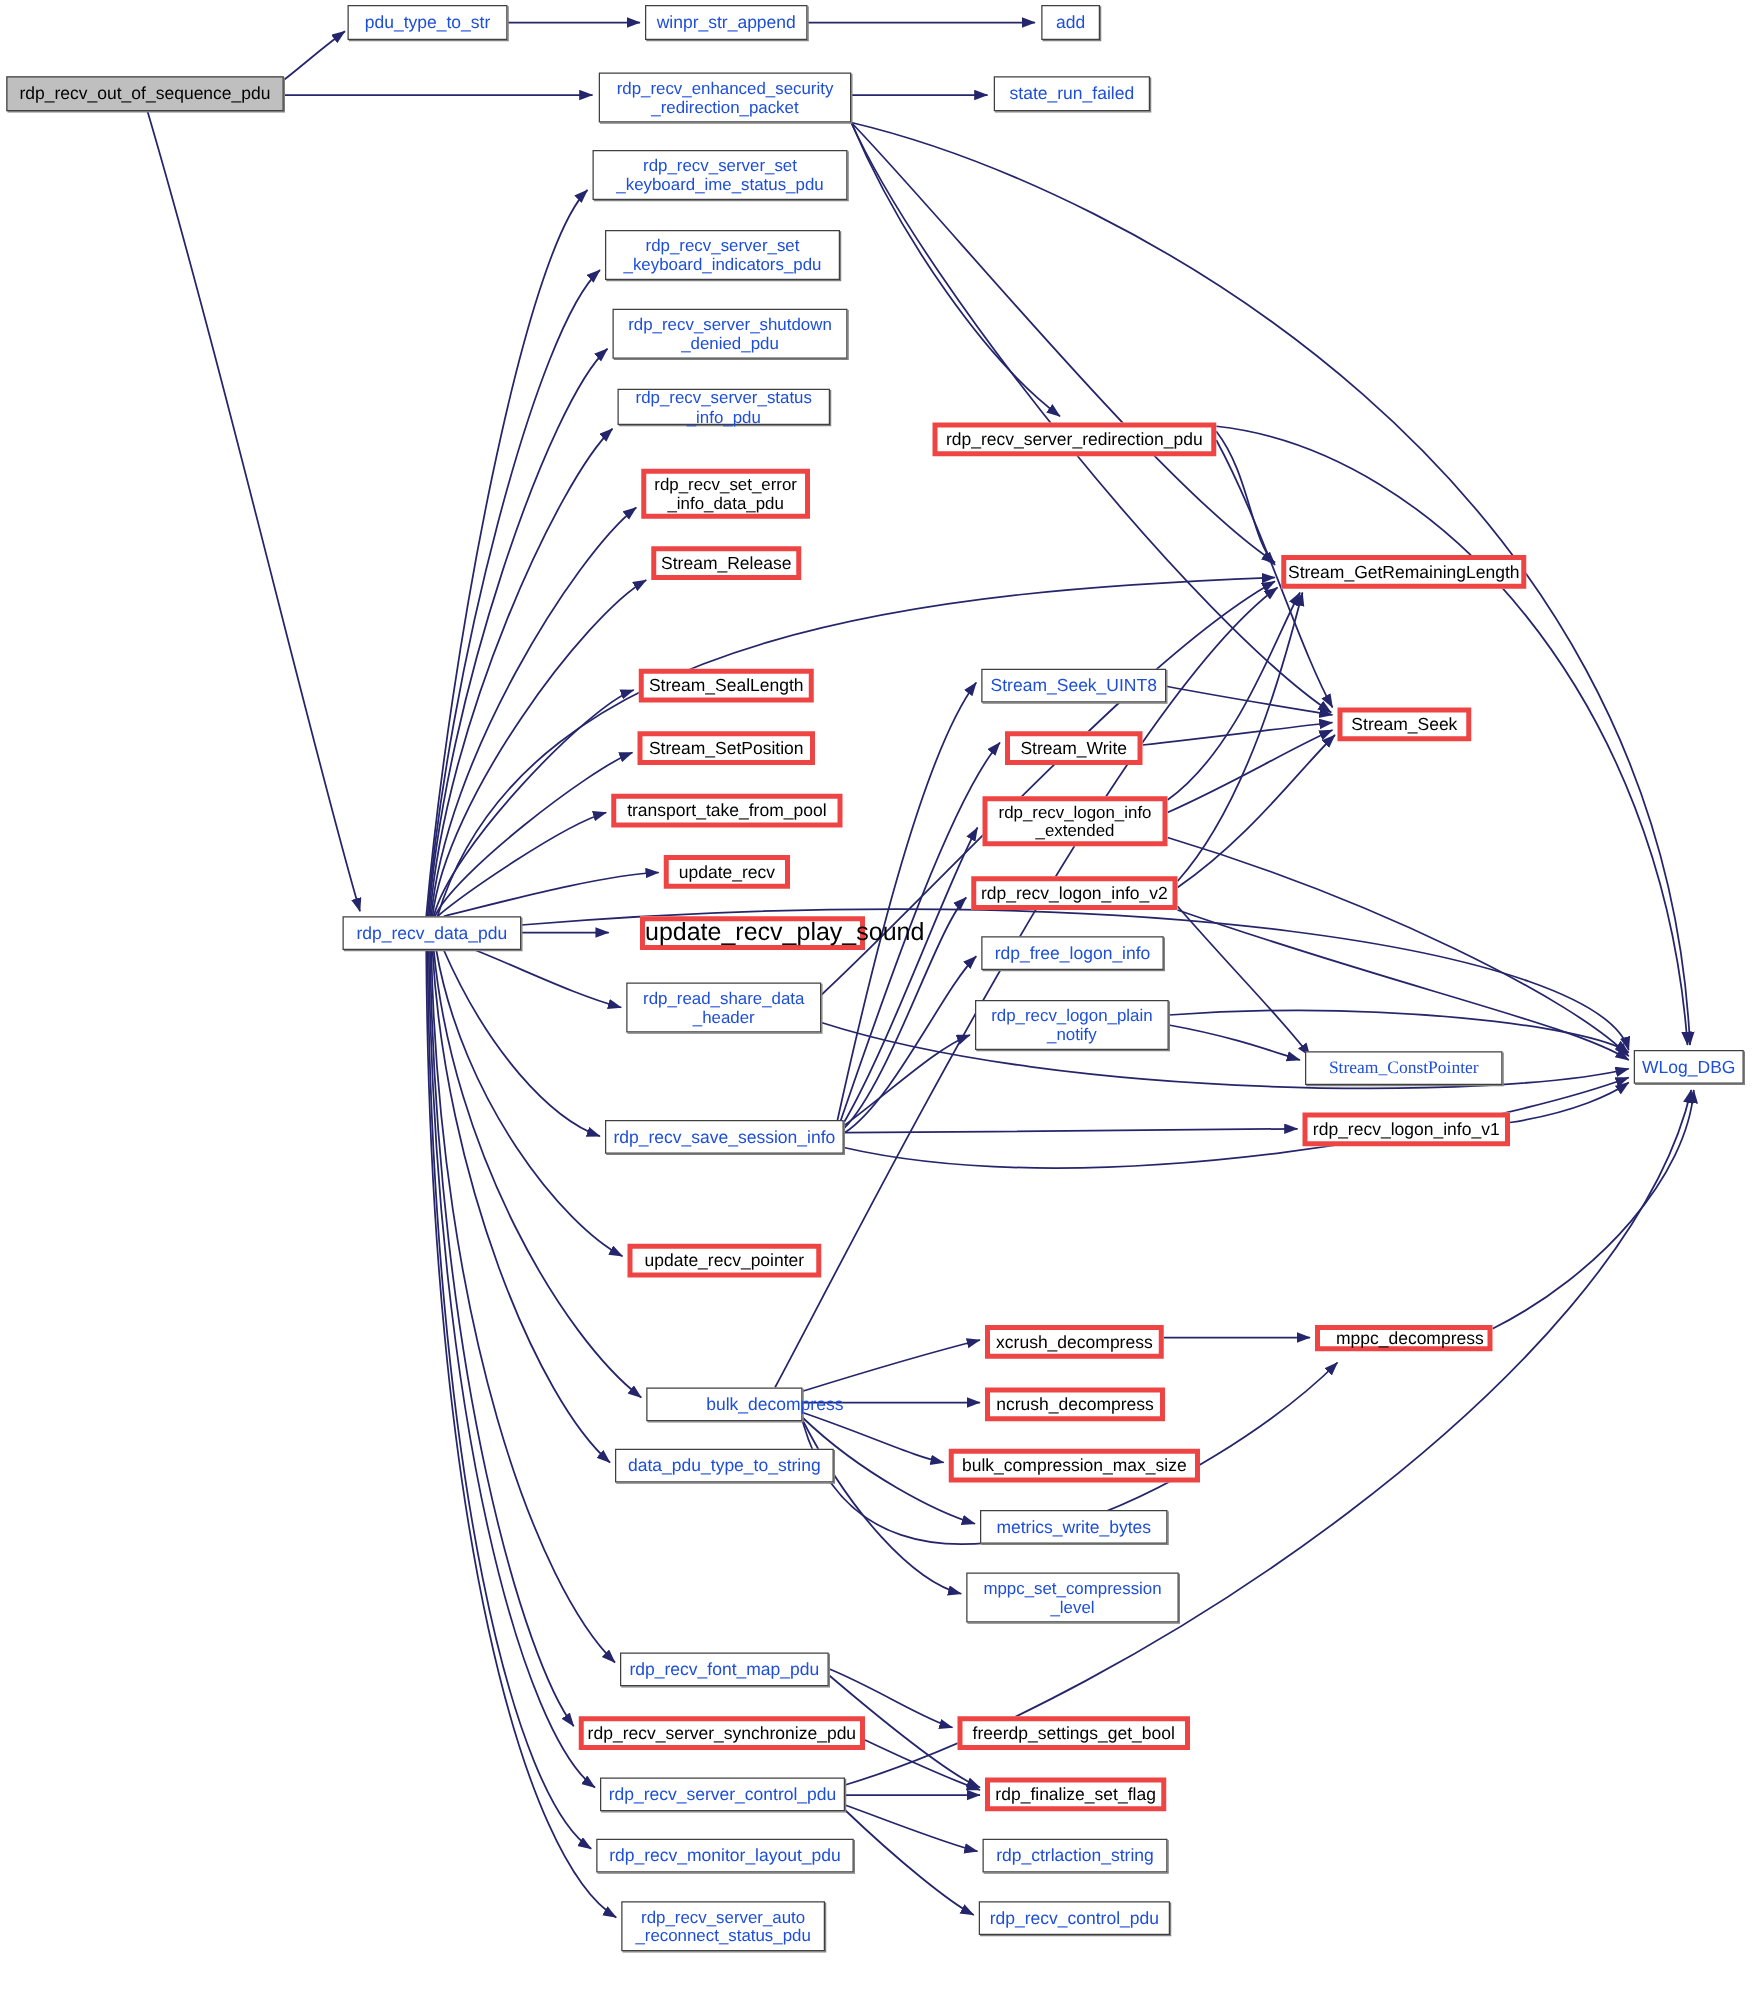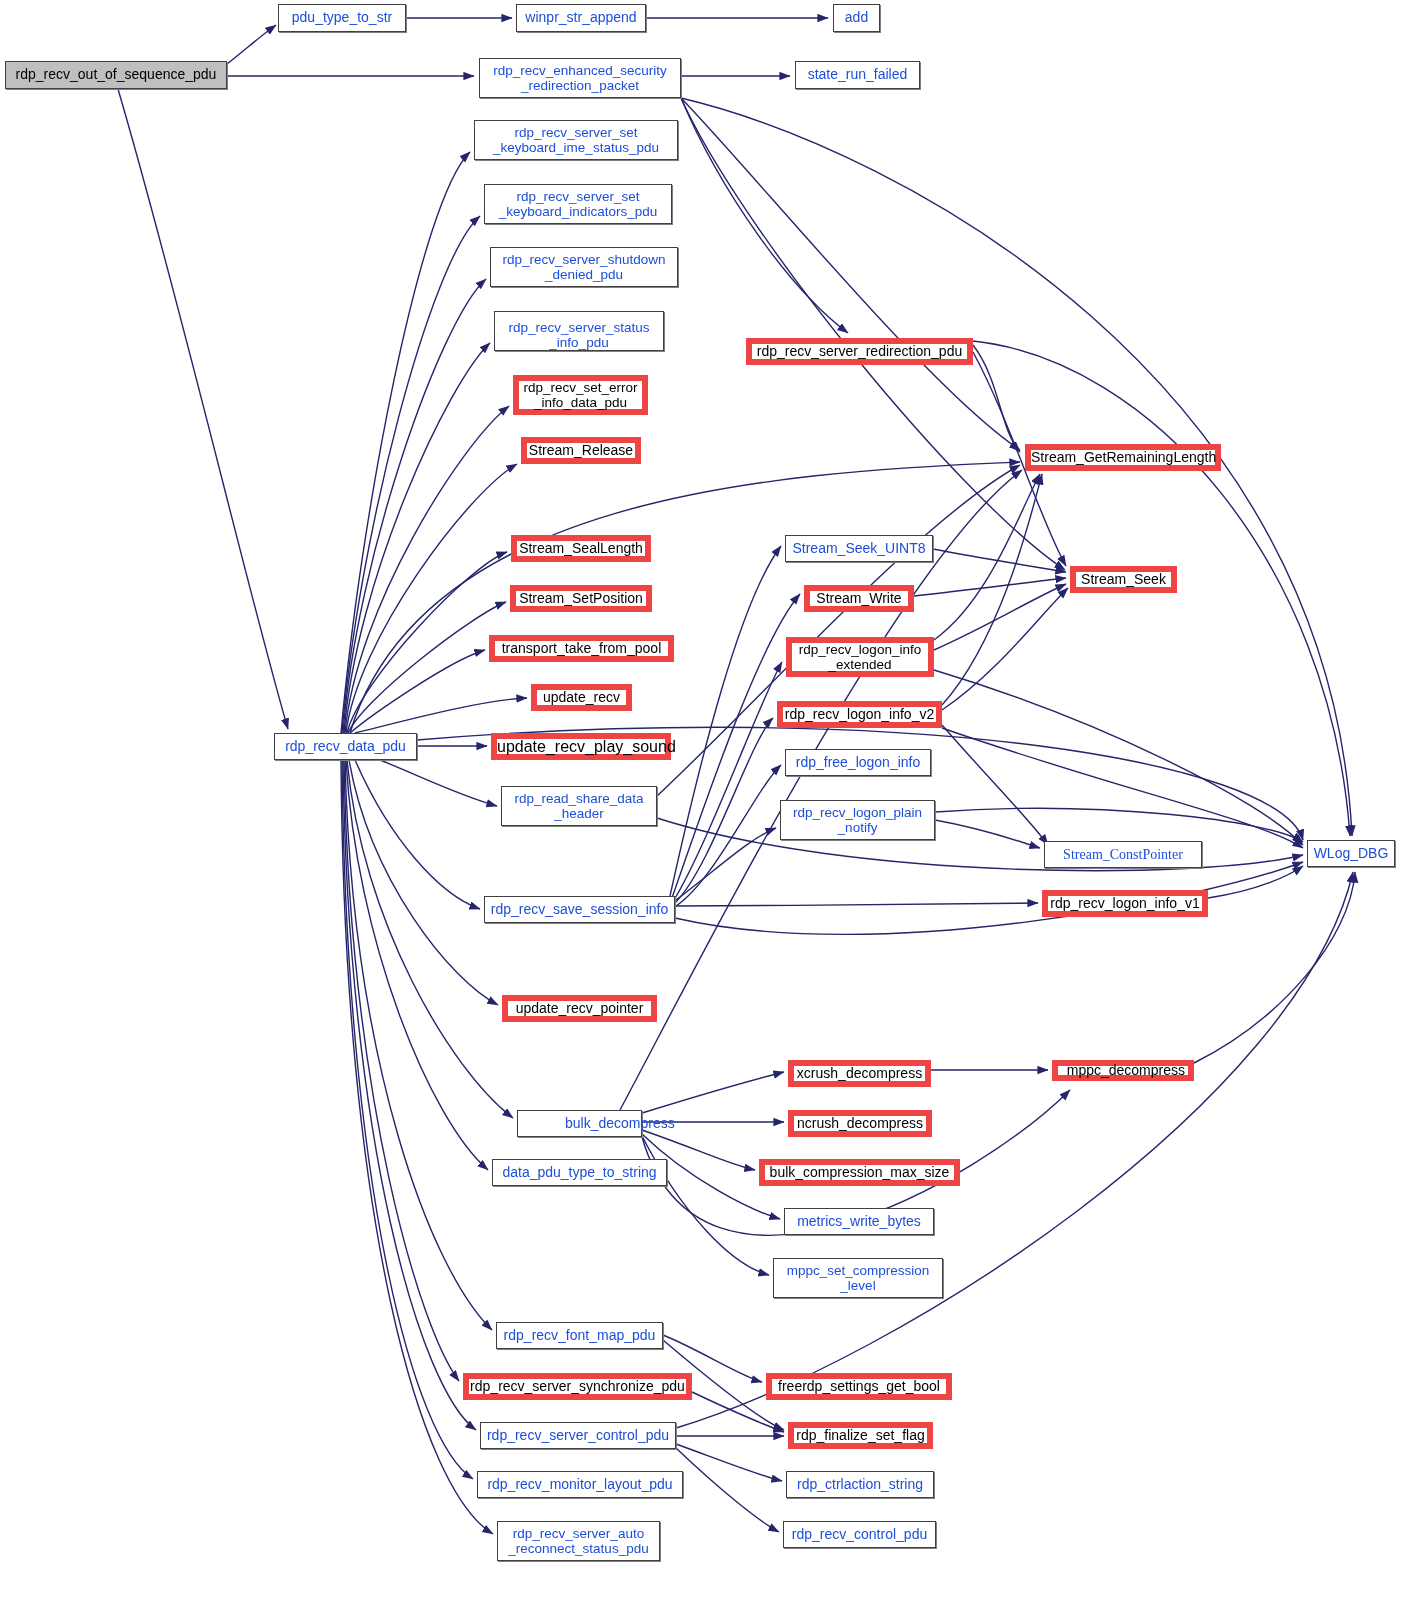--- a/index.html
+++ b/index.html
@@ -3,21 +3,21 @@
 <meta charset="utf-8">
 <style>
   html,body{margin:0;padding:0;background:#ffffff;}
   body{font-family:"Liberation Sans", sans-serif;}
   #canvas{position:relative;width:1408px;height:1609px;background:#fff;overflow:hidden;}
   svg.edges{position:absolute;left:0;top:0;width:1408px;height:1609px;}
   .node{position:absolute;box-sizing:border-box;display:flex;align-items:center;justify-content:center;
         text-align:center;line-height:1.12;background:#ffffff;}
   .node .lbl{display:block;width:100%;padding:0 3px;}
   .n-black{border:1px solid #404040;box-shadow:1px 1px 0 0 #808080;color:#1d4ed8;}
-  .n-red{border:6px solid #ef4444;color:#000;}
+  .n-red{border:4px solid #ef4444;color:#000;}
   .n-gray{border:1px solid #404040;background:#bfbfbf;box-shadow:1px 1px 0 0 #808080;color:#000;}
 </style>
 </head>
 <body>
 
 <div id="canvas">
   <svg class="edges" viewBox="0 0 1408 1609">
     <defs>
       <marker id="arrow" markerWidth="9" markerHeight="9" refX="7.6" refY="3" orient="auto" markerUnits="strokeWidth">
         <path d="M0,0 L8,3 L0,6 z" fill="#25256b"></path>
@@ -121,42 +121,42 @@
       </div>
       <div class="node n-black" style="left: 474px; top: 120px; width: 204px; height: 40px; font-size: 13.5px;">
         <span class="lbl">rdp_recv_server_set<br>_keyboard_ime_status_pdu</span>
       </div>
       <div class="node n-black" style="left: 484px; top: 184px; width: 188px; height: 40px; font-size: 13.5px;">
         <span class="lbl">rdp_recv_server_set<br>_keyboard_indicators_pdu</span>
       </div>
       <div class="node n-black" style="left: 490px; top: 247px; width: 188px; height: 40px; font-size: 13.5px;">
         <span class="lbl">rdp_recv_server_shutdown<br>_denied_pdu</span>
       </div>
-      <div class="node n-black" style="left: 494px; top: 311px; width: 170px; height: 40px; font-size: 13.5px; align-items: flex-end;">
+      <div class="node n-black" style="left: 494px; top: 311px; width: 170px; height: 29px; font-size: 13.5px;">
         <span class="lbl">rdp_recv_server_status<br>_info_pdu</span>
       </div>
       <div class="node n-red" style="left: 513px; top: 375px; width: 135px; height: 40px; font-size: 13.5px;">
         <span class="lbl">rdp_recv_set_error<br>_info_data_pdu</span>
       </div>
       <div class="node n-red" style="left: 521px; top: 437px; width: 120px; height: 27px; font-size: 14px;">
         <span class="lbl">Stream_Release</span>
       </div>
       <div class="node n-red" style="left: 511px; top: 535px; width: 140px; height: 27px; font-size: 14px;">
         <span class="lbl">Stream_SealLength</span>
       </div>
       <div class="node n-red" style="left: 510px; top: 585px; width: 142px; height: 27px; font-size: 14px;">
         <span class="lbl">Stream_SetPosition</span>
       </div>
       <div class="node n-red" style="left: 489px; top: 635px; width: 185px; height: 27px; font-size: 14px;">
         <span class="lbl">transport_take_from_pool</span>
       </div>
       <div class="node n-red" style="left: 531px; top: 684px; width: 101px; height: 27px; font-size: 14px;">
         <span class="lbl">update_recv</span>
       </div>
-      <div class="node n-red" style="left: 491px; top: 733px; width: 180px; height: 27px; font-size: 16px;">
+      <div class="node n-red" style="left: 512px; top: 733px; width: 180px; height: 27px; font-size: 20px;">
         <span class="lbl">update_recv_play_sound</span>
       </div>
       <div class="node n-black" style="left: 501px; top: 786px; width: 156px; height: 40px; font-size: 13.5px;">
         <span class="lbl">rdp_read_share_data<br>_header</span>
       </div>
       <div class="node n-black" style="left: 484px; top: 896px; width: 191px; height: 27px; font-size: 14px;">
         <span class="lbl">rdp_recv_save_session_info</span>
       </div>
       <div class="node n-red" style="left: 502px; top: 995px; width: 155px; height: 27px; font-size: 14px;">
         <span class="lbl">update_recv_pointer</span>

